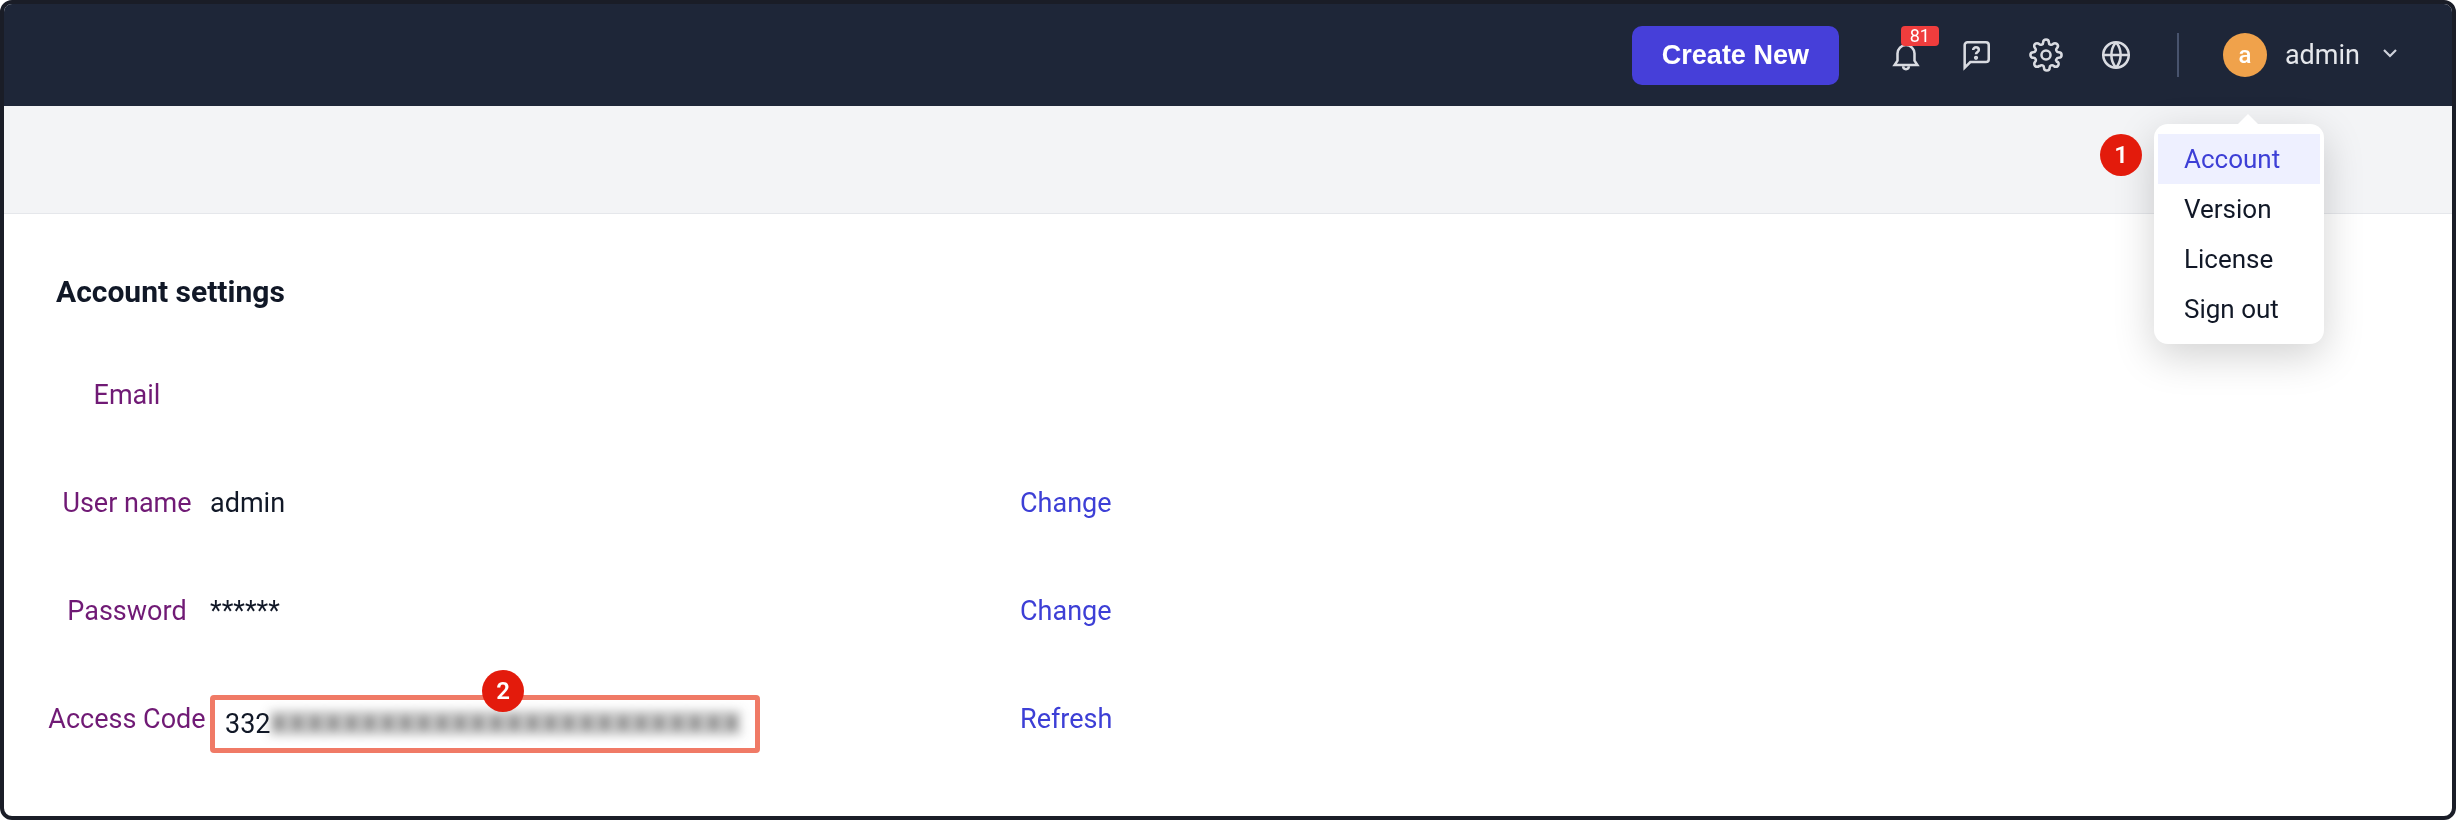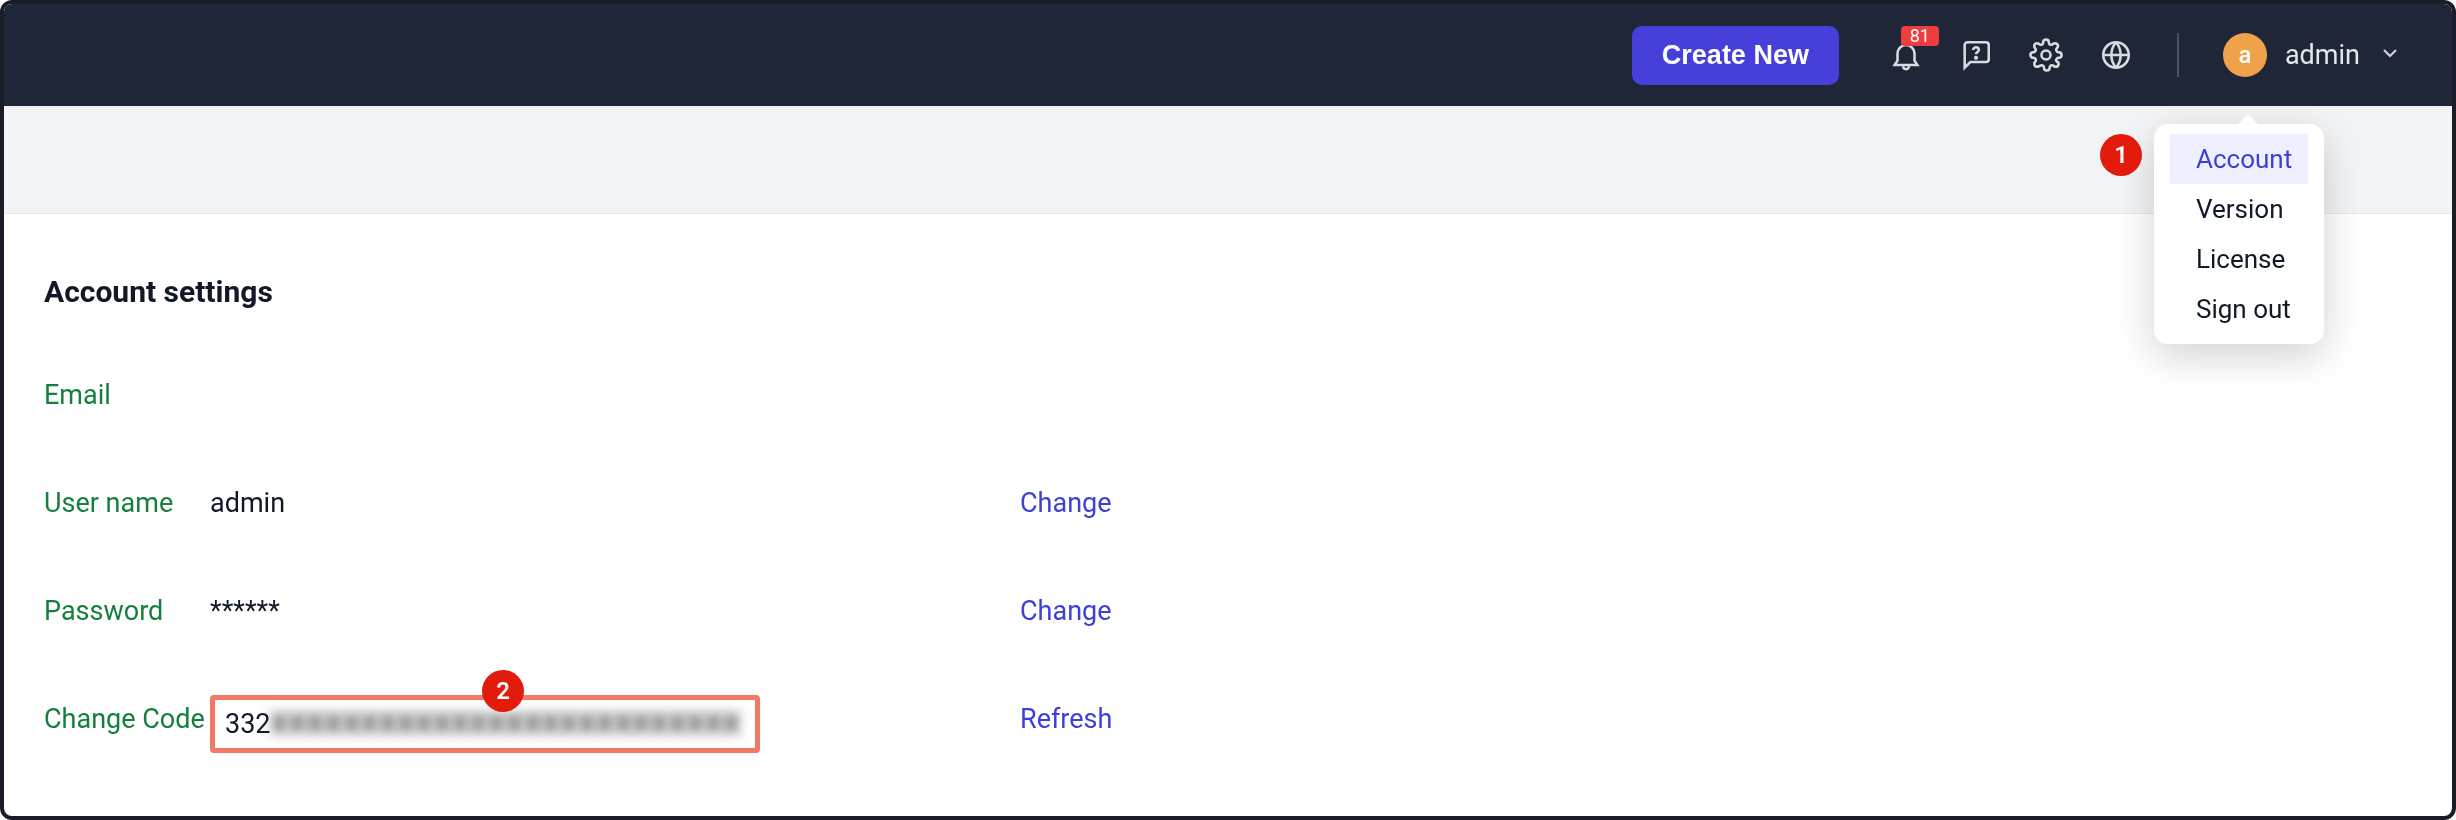--- a/index.html
+++ b/index.html
@@ -99,21 +99,21 @@
   }
 
   
   .dropdown {
     position: absolute;
     top: 120px;
     right: 128px;
     background: #fff;
     border-radius: 14px;
     box-shadow: 0 12px 40px rgba(0,0,0,0.18);
-    padding: 10px 16px;
+    padding: 10px 4px;
     width: 170px;
     z-index: 20;
   }
   .dropdown-caret {
     position: absolute;
     top: -10px;
     right: 64px;
     width: 0; height: 0;
     border-left: 12px solid transparent;
     border-right: 12px solid transparent;
@@ -132,31 +132,33 @@
   }
 
   
   .content {
     padding: 60px 0 0 40px;
   }
   .sec-title {
     font-size: 30px;
     font-weight: 700;
     margin-bottom: 70px;
+    margin-left: 12px;
   }
   .row {
     display: flex;
     align-items: flex-start;
     margin-bottom: 76px;
     font-size: 27px;
   }
   .row.last { margin-bottom: 0; }
   .lbl {
     width: 166px;
-    color: #15803d;
+    color: #701a75;
+    text-align: center;
   }
   .val {
     width: 810px;
     color: #111827;
     display: flex;
     align-items: center;
     gap: 0;
   }
   .act {
     color: #3d3fd6;
@@ -265,21 +267,21 @@
     <div class="act">Change</div>
   </div>
 
   <div class="row">
     <div class="lbl">Password</div>
     <div class="val">******</div>
     <div class="act">Change</div>
   </div>
 
   <div class="row last">
-    <div class="lbl">Change Code</div>
+    <div class="lbl">Access Code</div>
     <div class="val">
       <span class="highlight-box">
         <span>332</span>
           <span class="blur-img">XXXXXXXXXXXXXXXXXXXXXXXXXX</span>
       </span>
     </div>
     <div class="act">Refresh</div>
   </div>
 </div>
 

